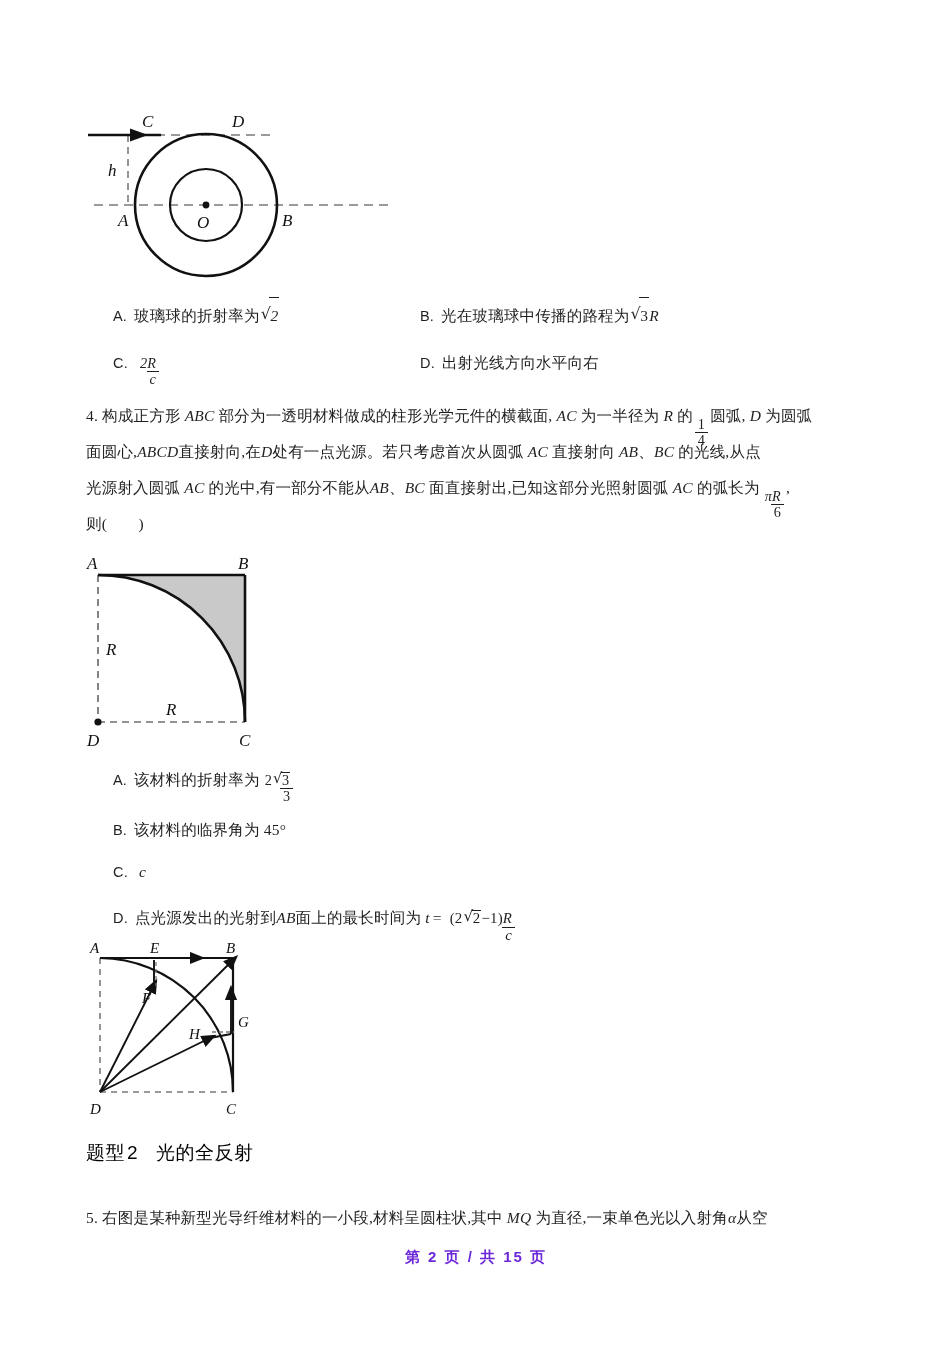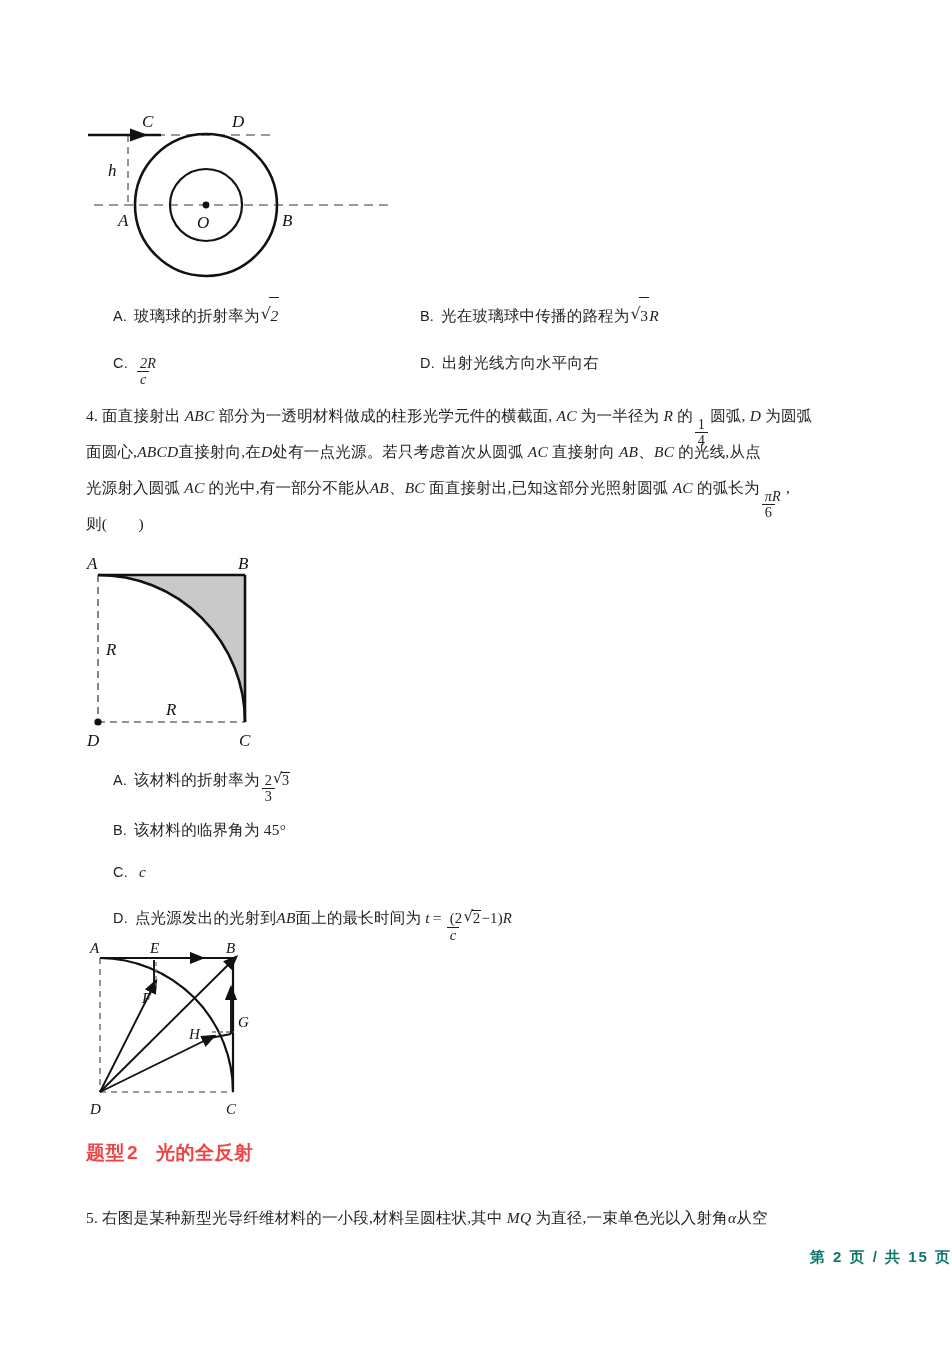--- a/index.html
+++ b/index.html
@@ -32,21 +32,21 @@
   .it { font-style: italic; font-family: "Liberation Serif", serif; }
   .opt-label {
     font-family: "Liberation Sans", sans-serif;
     font-size: 14.5px;
   }
 
   
   .frac {
     display: inline-flex;
     flex-direction: column;
-    align-items: flex-start;
+    align-items: flex-end;
     justify-content: center;
     vertical-align: -0.55em;
     margin: 0 2px;
     line-height: 1.05;
     font-size: 0.92em;
   }
   .frac .num { padding: 0 3px; }
   .frac .den { padding: 0 3px; border-top: 1px solid #1f1f1f; }
 
   
@@ -92,37 +92,37 @@
     display: block;
     height: 36px;
     line-height: 36px;
     white-space: nowrap;
   }
 
   
   .section-head {
     position: absolute;
     font-family: "Liberation Sans", "DejaVu Sans", sans-serif;
-    font-weight: bold;
+    font-weight: normal;
     font-size: 19px;
-    color: #ef4444;
+    color: #000000;
     letter-spacing: 0.5px;
   }
   .section-head .num { margin: 0 4px 0 2px; }
 
   
   .footer {
     position: absolute;
     left: 0;
     right: 0;
-    text-align: right;
+    text-align: center;
     font-family: "Liberation Sans", "DejaVu Sans", sans-serif;
     font-weight: bold;
     font-size: 15px;
-    color: #0f766e;
+    color: #6d28d9;
     letter-spacing: 2px;
   }
 
   svg text {
     font-family: "Liberation Serif", "DejaVu Serif", serif;
     font-style: italic;
     fill: #111;
   }
 </style>
 </head>
@@ -179,21 +179,21 @@
   </div>
 
   <div class="opt-row body-text" style="left:420px; top:345px;">
     <span class="opt-label">D.</span>
     <span>出射光线方向水平向右</span>
   </div>
 
   <div class="qpara body-text" style="left:86px; top:398px;">
     <span class="line">
       <span>4.</span>
-      <span>面直接射出</span>
+      <span>构成正方形</span>
       <span class="it">ABC</span>
       <span>部分为一透明材料做成的柱形光学元件的横截面,</span>
       <span class="it">AC</span>
       <span>为一半径为</span>
       <span class="it">R</span>
       <span>的</span><span class="frac">
           <span class="num">1</span>
           <span class="den">4</span>
         </span><span>圆弧,</span>
       <span class="it">D</span>

